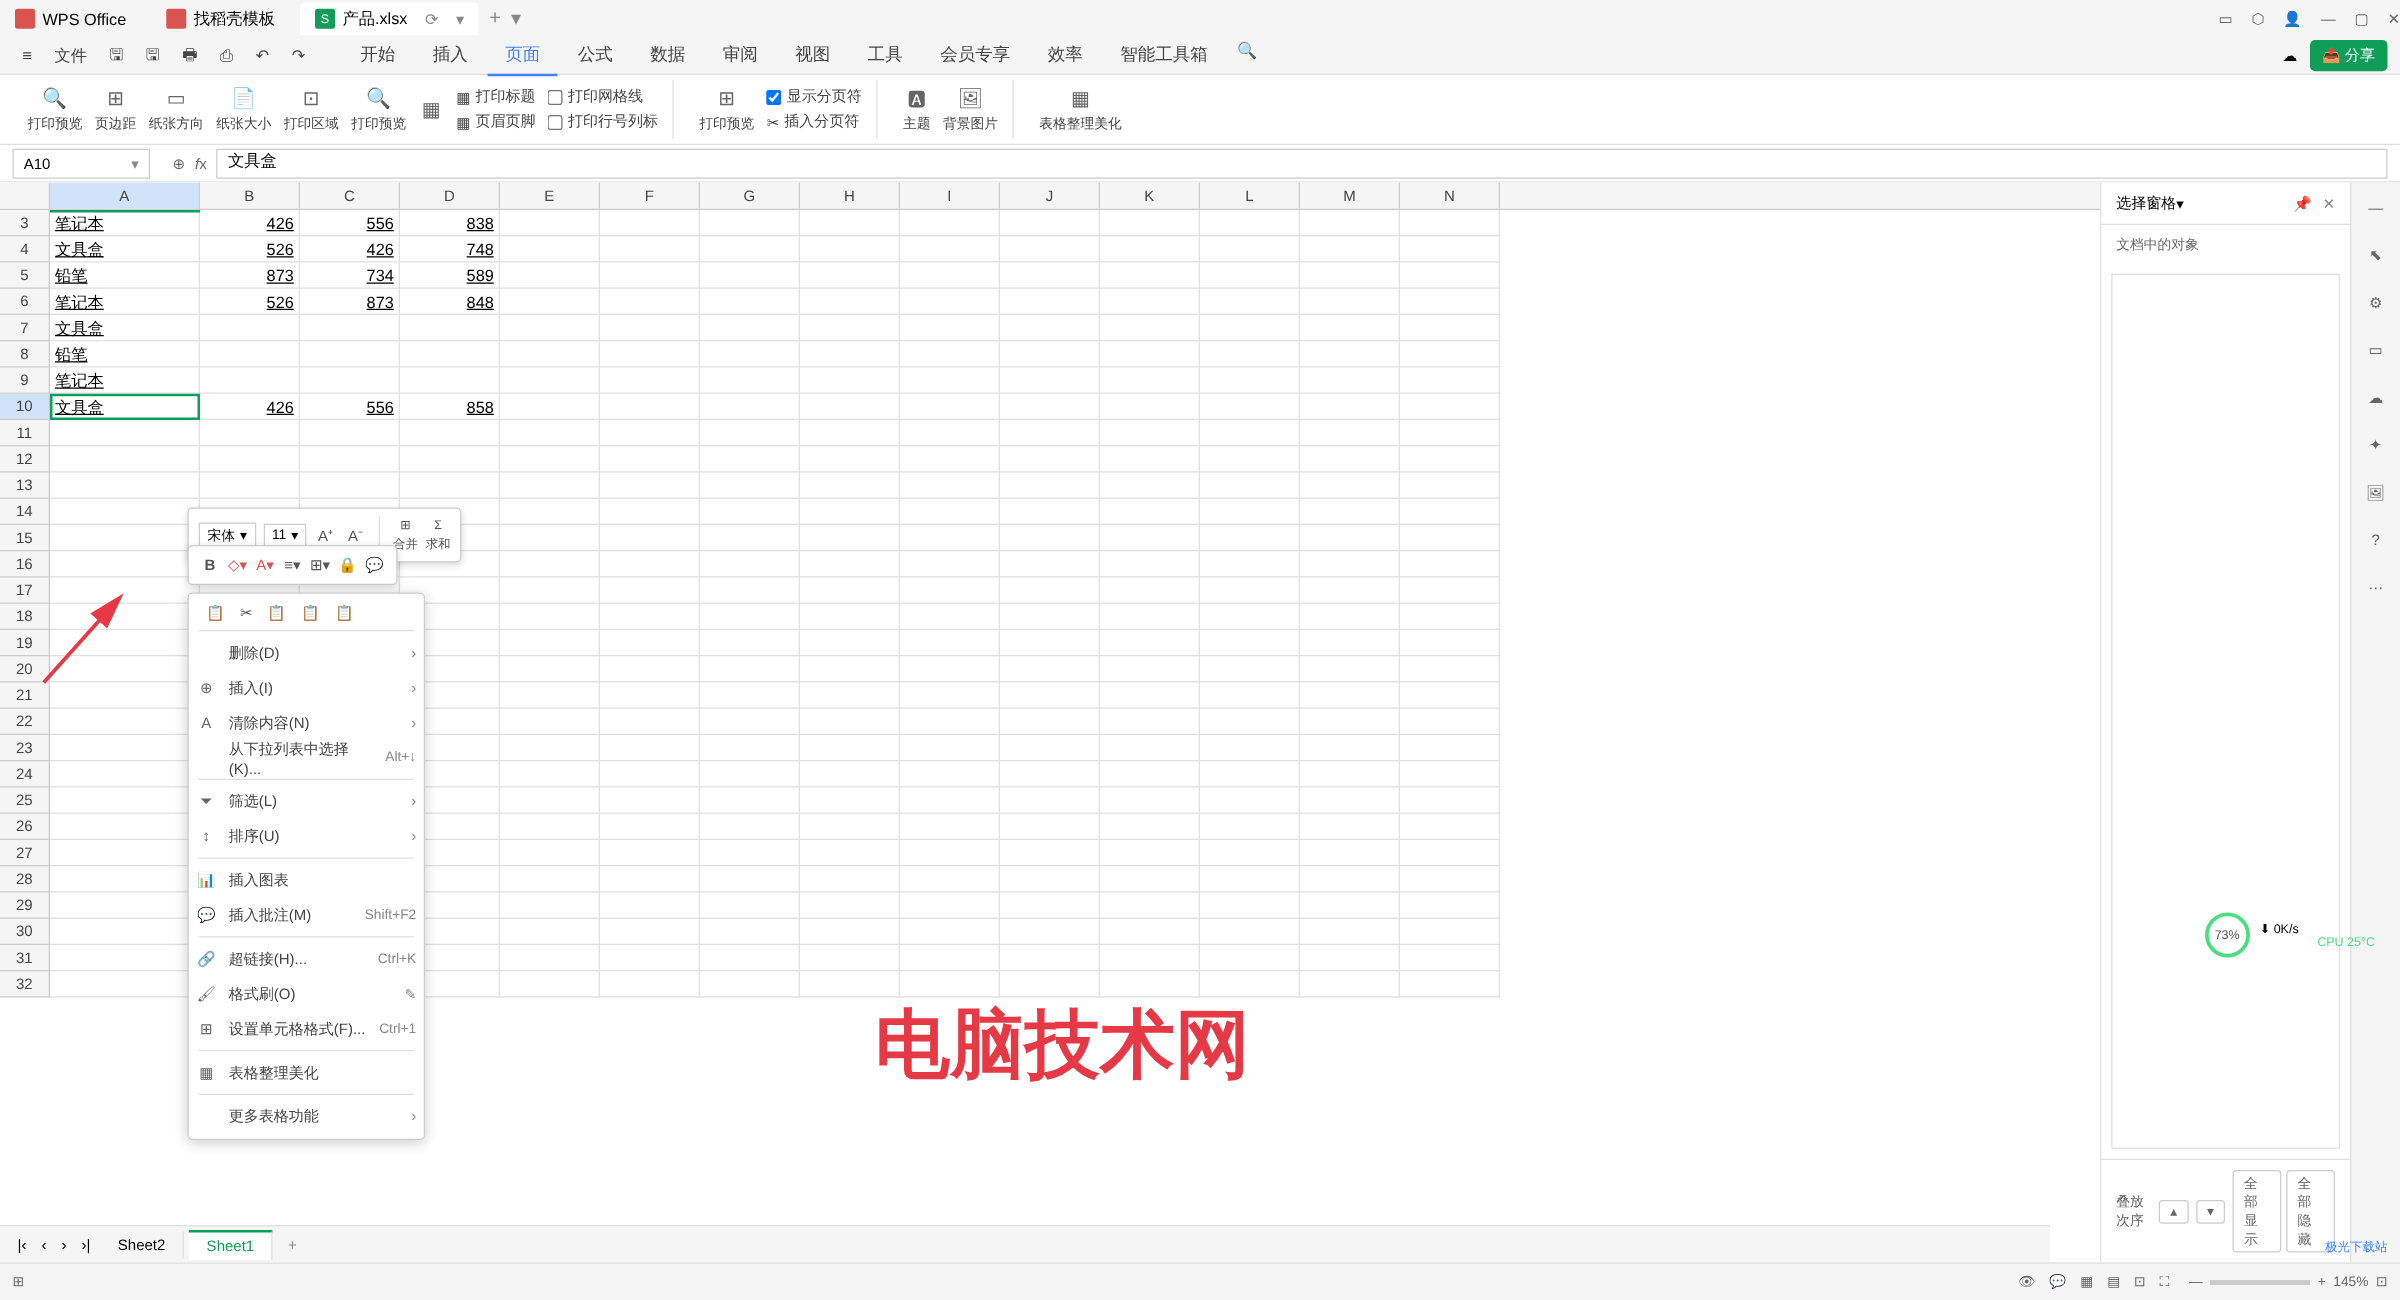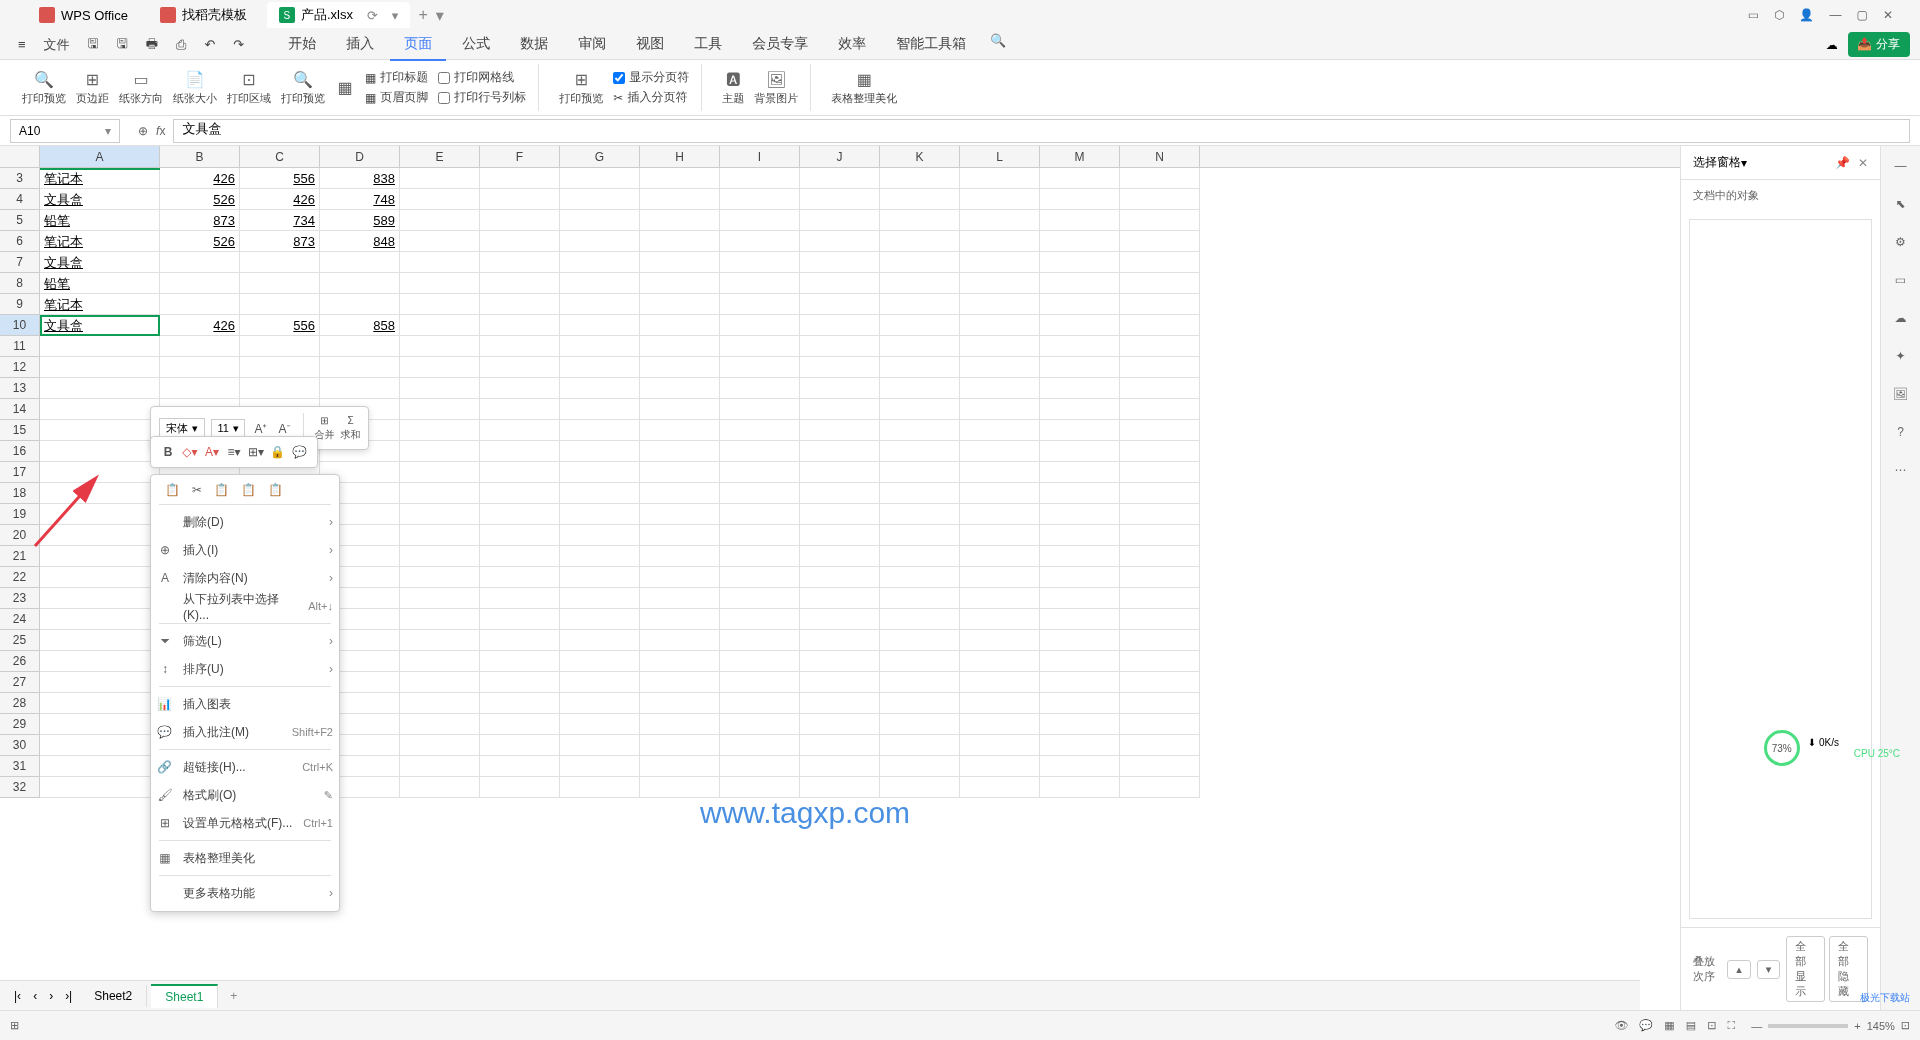--- a/index.html
+++ b/index.html
@@ -1,19 +1,19 @@
 <!DOCTYPE html>
 <html><head>
   <meta charset="utf-8">
   <style>
     * { margin: 0; padding: 0; box-sizing: border-box; font-family: "Microsoft YaHei", Arial, sans-serif; }
     body { background: #f5f5f5; width: 1920px; height: 1040px; overflow: hidden; position: relative; font-size: 12px; }
     
     
-    .titlebar { height: 30px; background: #f5f5f5; display: flex; align-items: center; padding: 0 27px; text-align: center; }
+    .titlebar { height: 30px; background: #f5f5f5; display: flex; align-items: center; padding: 0 0; text-align: center; }
     .app-title { display: flex; align-items: center; gap: 6px; padding: 4px 12px; font-size: 13px; }
     .wps-logo { width: 16px; height: 16px; background: #d9534f; border-radius: 2px; }
     .tab { display: flex; align-items: center; gap: 6px; padding: 4px 12px; background: transparent; margin-left: 8px; border-radius: 4px 4px 0 0; font-size: 13px; }
     .tab.active { background: #fff; }
     .tab-icon { width: 16px; height: 16px; border-radius: 2px; }
     .tab-icon.red { background: #d9534f; }
     .tab-icon.green { background: #0f9d58; color: #fff; display: flex; align-items: center; justify-content: center; font-size: 10px; }
     .tab-close { margin-left: 8px; color: #888; }
     .tab-add { margin-left: 8px; color: #888; font-size: 16px; }
     .titlebar-right { margin-left: auto; display: flex; gap: 15px; align-items: center; color: #666; }
@@ -936,21 +936,21 @@
           <defs>
             <marker id="ah2" markerWidth="10" markerHeight="10" refX="8" refY="3" orient="auto">
               <polygon points="0 0, 10 3, 0 6" fill="#e63946"></polygon>
             </marker>
           </defs>
           <line x1="85" y1="65" x2="10" y2="8" stroke="#e63946" stroke-width="3" marker-end="url(#ah2)"></line>
         </svg>
     </div>
 
     <div class="watermark1">
-      <div class="wm-url">www.tagxp.com</div>
+      <div class="wm-text">电脑技术网</div>
     </div>
   </div>
 
   <div class="right-panel">
     <div class="panel-header">
       <span>选择窗格</span> ▾
       <div class="panel-header-icons">
         <span>📌</span>
         <span>✕</span>
       </div>

